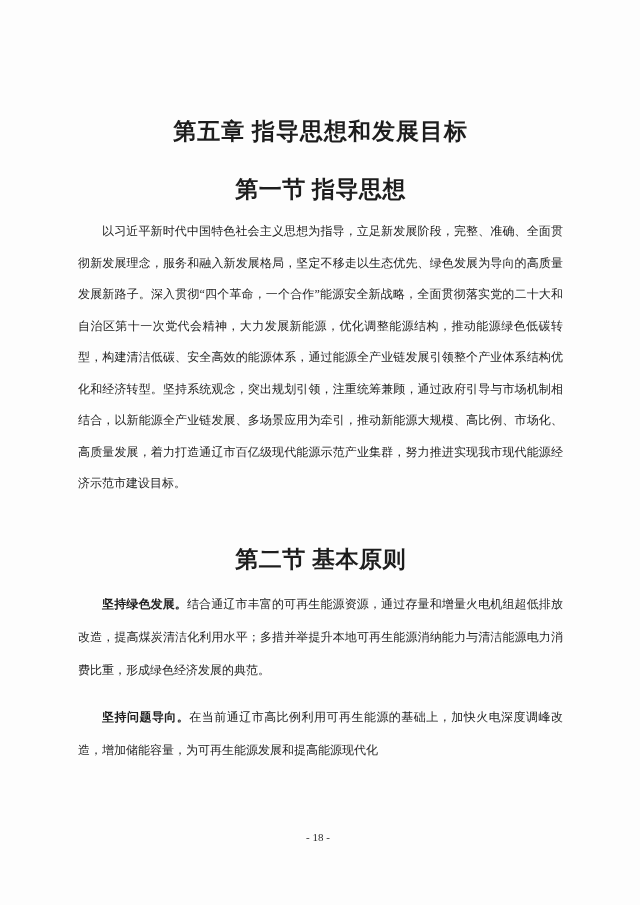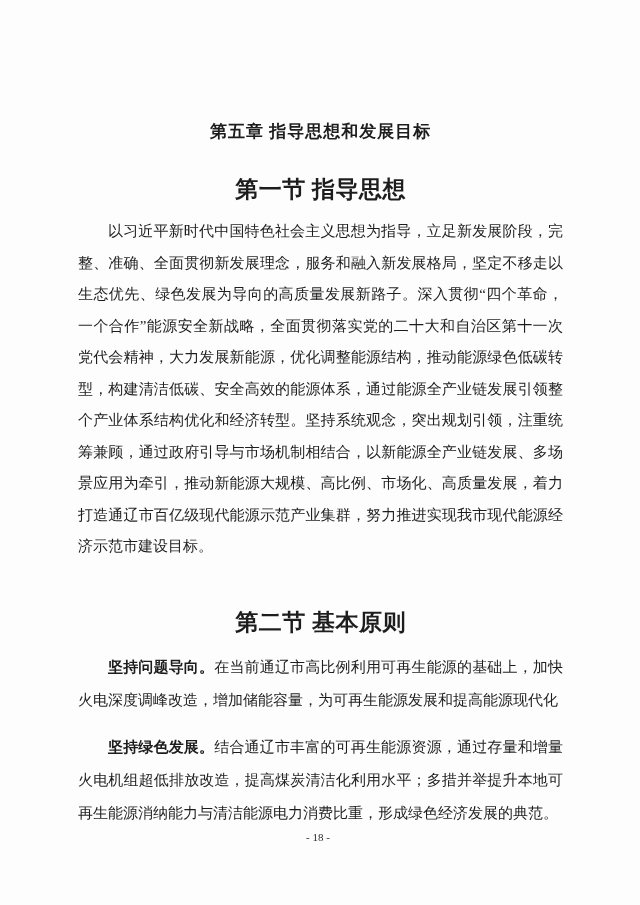--- a/index.html
+++ b/index.html
@@ -14,40 +14,40 @@
     margin: 0 auto;
     background: #fdfdfd;
     box-sizing: border-box;
     padding: 112px 77px 0 78px;
     font-family: "Liberation Serif", "DejaVu Serif", serif;
     color: #1d1d1d;
     overflow: hidden;
   }
   .chapter-title {
     margin: 0;
-    font-size: 17px;
+    font-size: 23px;
     line-height: 40px;
     font-weight: bold;
     text-align: center;
     letter-spacing: 1px;
   }
   .section-heading {
     margin: 24px 0 0 0;
     font-size: 23px;
     line-height: 28px;
     font-weight: bold;
     text-align: center;
     letter-spacing: 0.5px;
   }
   .section-heading.second {
     margin-top: 46px;
   }
   .body-para {
     margin: 12px 0 0 0;
-    font-size: 15px;
+    font-size: 12px;
     line-height: 31.5px;
     text-align: justify;
     text-indent: 2em;
   }
   .body-para.principle {
     margin-top: 14px;
     line-height: 33px;
   }
   .para-lead {
     font-weight: bold;
@@ -68,19 +68,19 @@
 <div class="page">
 
   <h1 class="chapter-title">第五章 指导思想和发展目标</h1>
 
   <h2 class="section-heading">第一节 指导思想</h2>
 
   <p class="body-para">以习近平新时代中国特色社会主义思想为指导，立足新发展阶段，完整、准确、全面贯彻新发展理念，服务和融入新发展格局，坚定不移走以生态优先、绿色发展为导向的高质量发展新路子。深入贯彻“四个革命，一个合作”能源安全新战略，全面贯彻落实党的二十大和自治区第十一次党代会精神，大力发展新能源，优化调整能源结构，推动能源绿色低碳转型，构建清洁低碳、安全高效的能源体系，通过能源全产业链发展引领整个产业体系结构优化和经济转型。坚持系统观念，突出规划引领，注重统筹兼顾，通过政府引导与市场机制相结合，以新能源全产业链发展、多场景应用为牵引，推动新能源大规模、高比例、市场化、高质量发展，着力打造通辽市百亿级现代能源示范产业集群，努力推进实现我市现代能源经济示范市建设目标。</p>
 
   <h2 class="section-heading second">第二节 基本原则</h2>
 
+  <p class="body-para principle"><span class="para-lead">坚持绿色发展。</span><span>结合通辽市丰富的可再生能源资源，通过存量和增量火电机组超低排放改造，提高煤炭清洁化利用水平；多措并举提升本地可再生能源消纳能力与清洁能源电力消费比重，形成绿色经济发展的典范。</span></p>
+
   <p class="body-para principle"><span class="para-lead">坚持问题导向。</span><span>在当前通辽市高比例利用可再生能源的基础上，加快火电深度调峰改造，增加储能容量，为可再生能源发展和提高能源现代化</span></p>
-
-  <p class="body-para principle"><span class="para-lead">坚持绿色发展。</span><span>结合通辽市丰富的可再生能源资源，通过存量和增量火电机组超低排放改造，提高煤炭清洁化利用水平；多措并举提升本地可再生能源消纳能力与清洁能源电力消费比重，形成绿色经济发展的典范。</span></p>
 
   <div class="page-footer">- 18 -</div>
 
 </div>
 
 </body></html>

